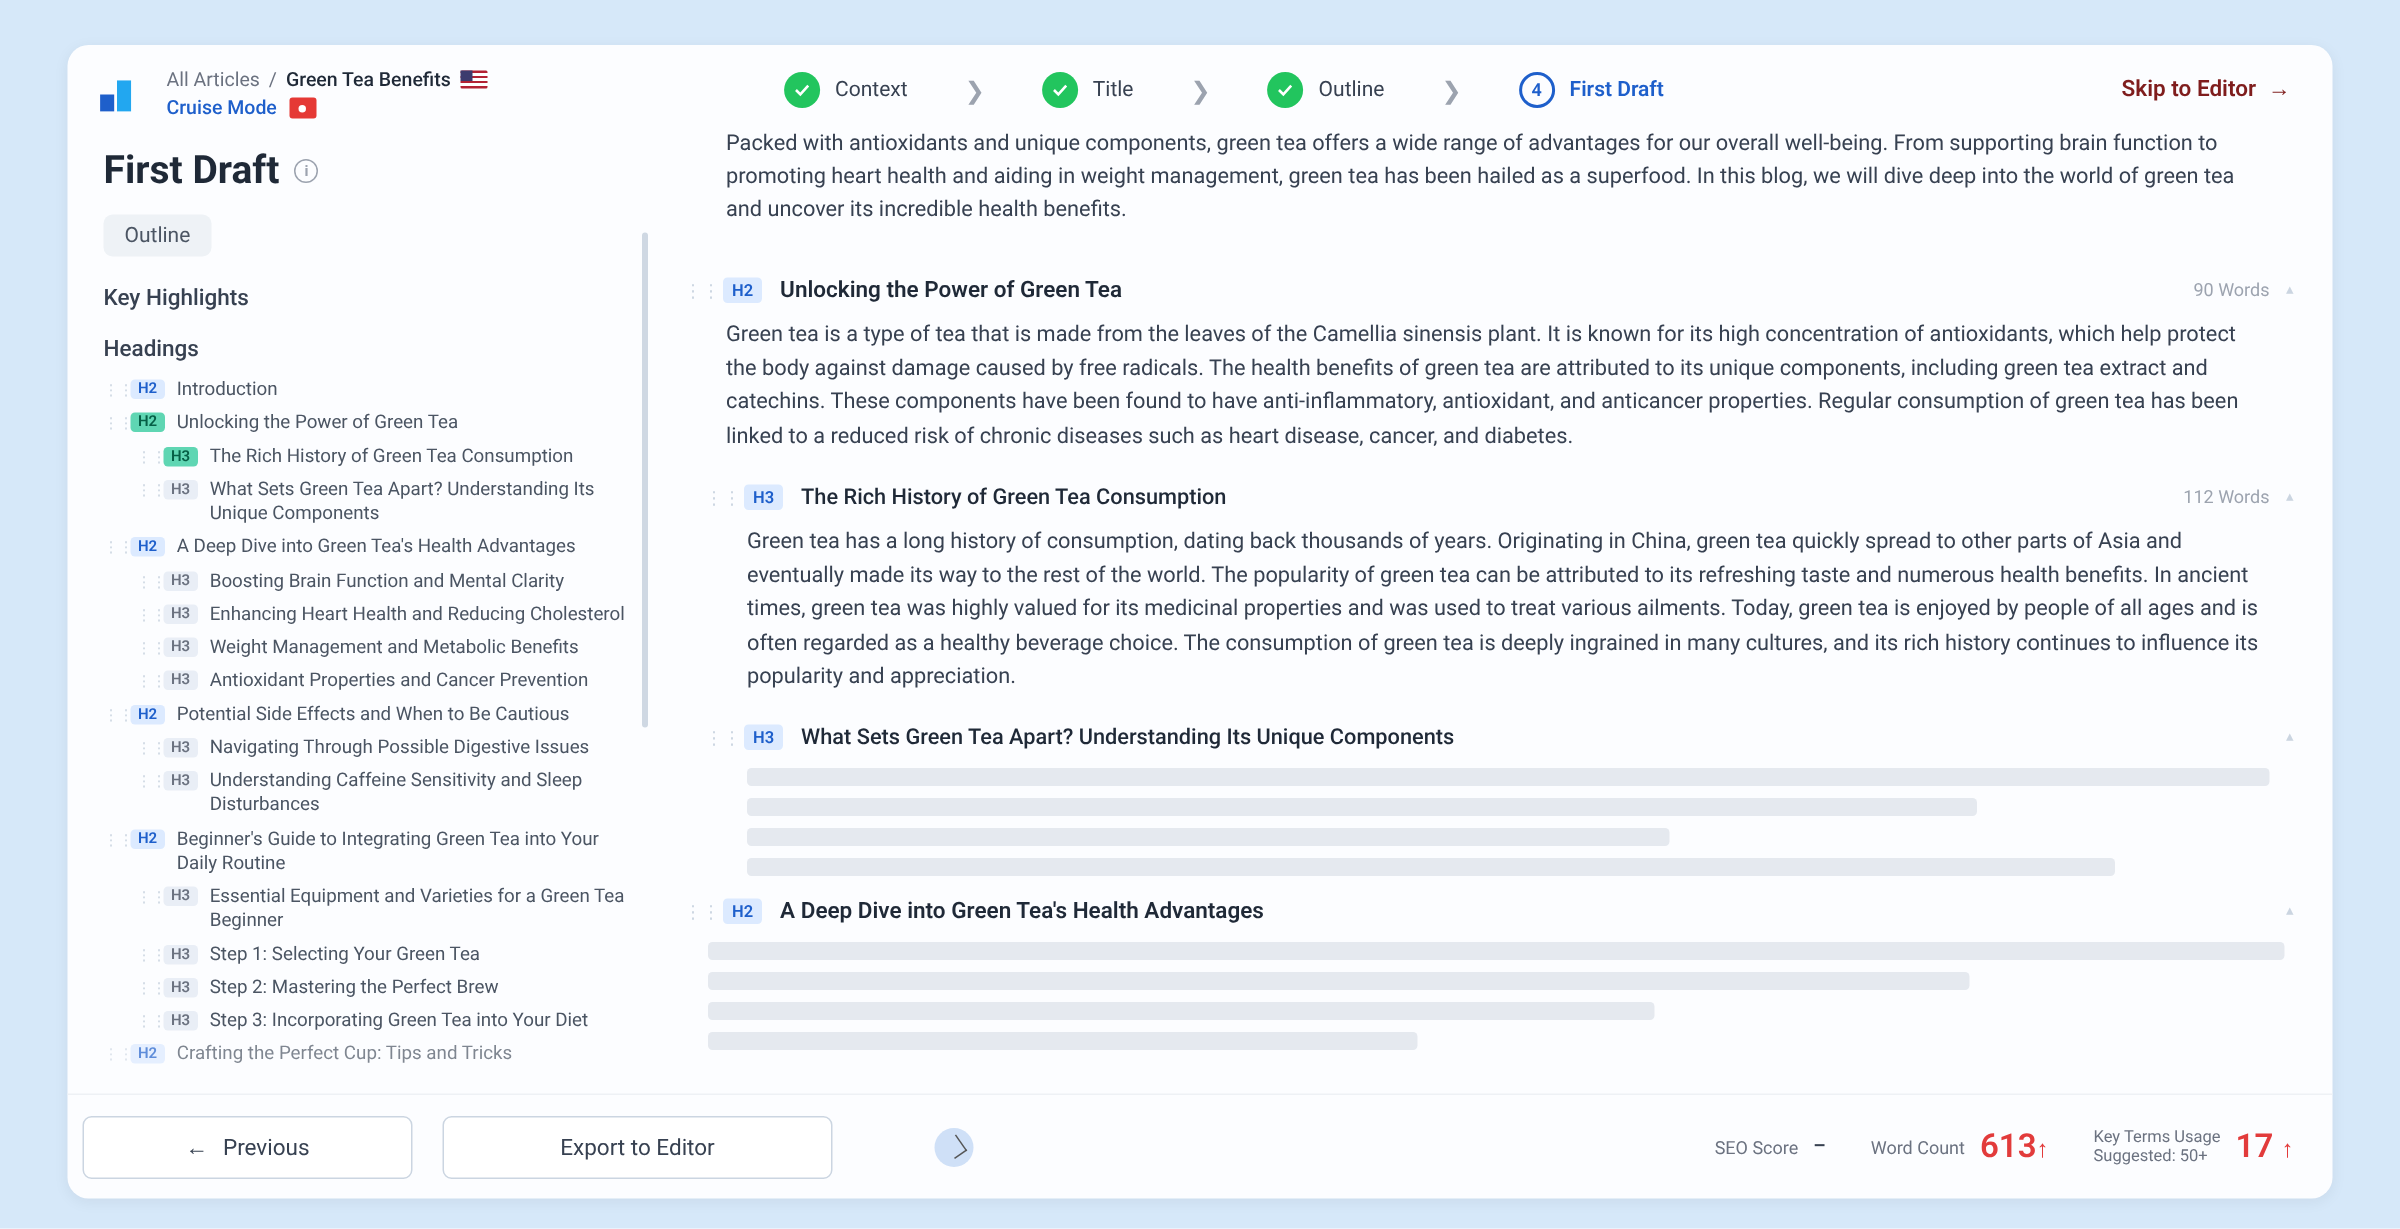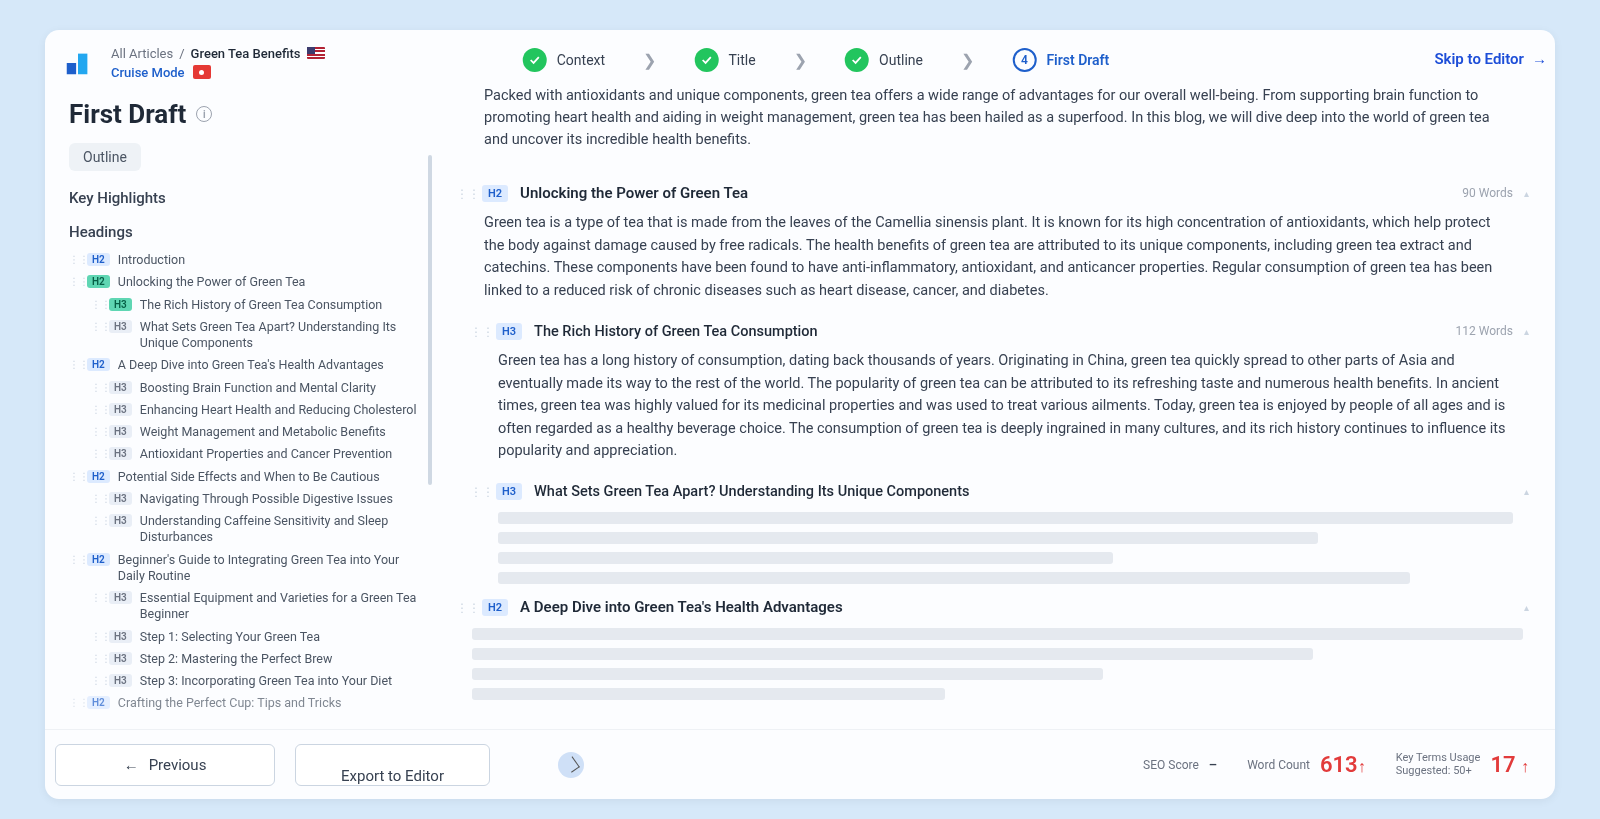--- a/index.html
+++ b/index.html
@@ -22,21 +22,21 @@
 
 .stepper { position:absolute; left:50%; transform:translateX(-50%); display:flex; align-items:center; gap:38px; top:18px;margin-left:16px;}
 .step { display:flex; align-items:center; gap:10px; font-size:14px; color:#374151;}
 .step-circle { width:24px; height:24px; border-radius:50%; display:flex; align-items:center; justify-content:center; }
 .step-circle.done { background:#22c55e; color:#fff; }
 .step-circle.done svg{width:14px;height:14px;}
 .step-circle.active { border:2px solid #1e5fcb; color:#1e5fcb; font-weight:600; font-size:12px;}
 .step.active-step span { color:#1e5fcb; font-weight:600;}
 .chevron { color:#9ca3af; }
 
-.skip { position:absolute; right:8px; top:20px; display:flex; align-items:center; gap:8px; color:#1d4ed8; font-weight:600; font-size:15px; cursor:pointer;}
+.skip { position:absolute; right:28px; top:20px; display:flex; align-items:center; gap:8px; color:#7f1d1d; font-weight:600; font-size:15px; cursor:pointer;}
 
 
 .body { flex:1; display:flex; overflow:hidden; padding:0 0 0 14px;}
 
 
 .sidebar { width:375px; padding:10px 10px 0 10px; overflow-y:auto; position:relative;}
 .fd-title { font-size:26px; font-weight:700; color:#1f2937; display:flex; align-items:center; gap:10px; padding:4px 0 14px 0;}
 .fd-title .info-icon { width:16px;height:16px;border:1.5px solid #9ca3af;border-radius:50%;display:flex;align-items:center;justify-content:center;font-size:10px;color:#9ca3af;}
 .outline-pill { display:inline-block; background:#eef2f6; color:#4b5563; border-radius:6px; padding:6px 14px; font-size:14px; margin-bottom:14px;}
 .side-label { font-size:15px; color:#374151; font-weight:500; padding:4px 0 10px;}
@@ -66,21 +66,21 @@
 .collapse-caret { position:absolute; right:-6px; color:#cbd5e1; font-size:10px;}
 .sec-body { line-height:1.55; padding:10px 10px 6px 0;}
 .sub { margin-left:14px; }
 .skeleton { margin:12px 0 4px 0;}
 .sk-line { height:12px; background:#e5e9ef; border-radius:3px; margin:8px 0;}
 
 
 .footer { height:70px; border-top:1px solid #eef1f5; display:flex; align-items:center; padding:0 26px 0 10px; gap:20px;}
 .btn { border:1px solid #cbd5e1; background:#fff; border-radius:6px; height:42px; display:flex; align-items:center; justify-content:center; cursor:pointer; font-size:15px; color:#374151;}
 .btn-prev { width:220px; gap:10px;}
-.btn-export { width:195px;align-items:flex-end;}
+.btn-export { width:260px;}
 .pulse { width:26px; height:26px; border-radius:50%; background:#cfe0f7; margin-left:48px; position:relative;}
 .pulse::after{content:"";position:absolute;width:9px;height:12px;border-right:1.5px solid #555;border-bottom:1.5px solid #555;transform:rotate(-35deg);left:9px;top:6px;}
 .stats { margin-left:auto; display:flex; align-items:center; gap:30px; font-size:13px; color:#6b7280;}
 .stat-label{font-size:12px;}
 .stat-seg{display:flex;align-items:center;gap:10px;}
 .big-num{font-size:22px;font-weight:600;}
 .red{color:#e23b3b;}
 .up-arrow{font-size:16px;}
 .kt { display:flex; flex-direction:column; line-height:1.1; font-size:11px; color:#6b7280;justify-content:center;}
 </style>

